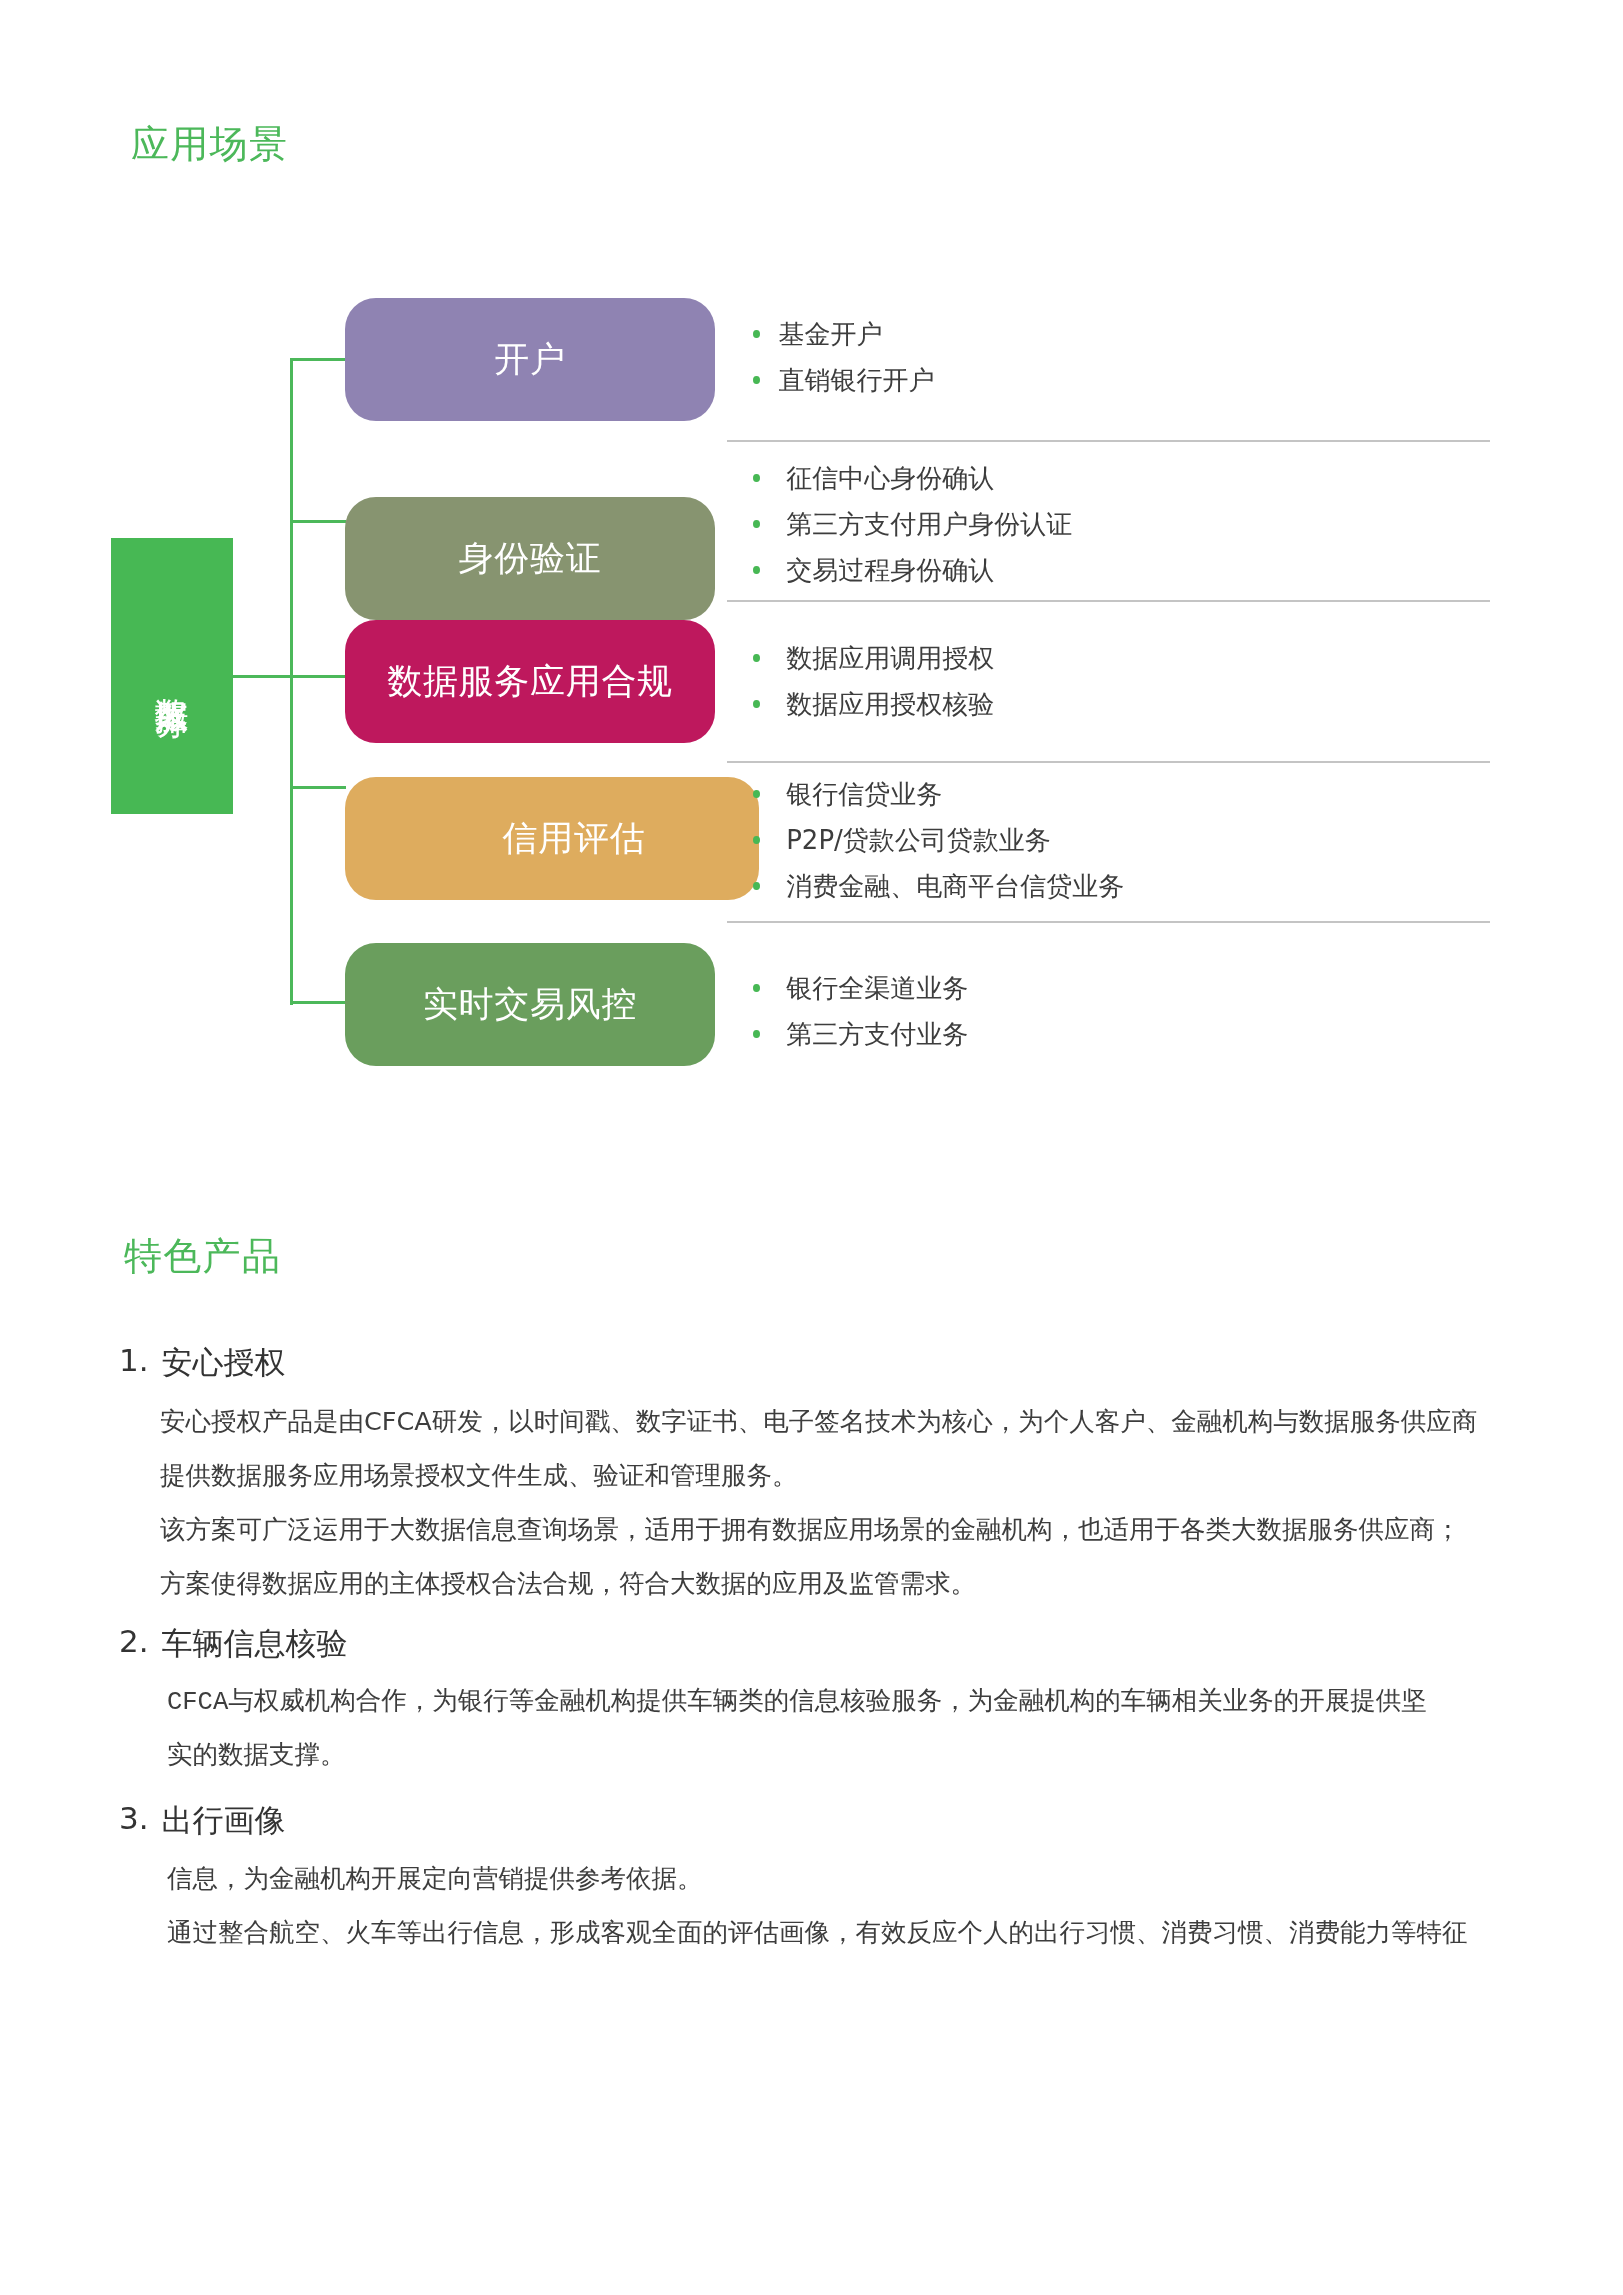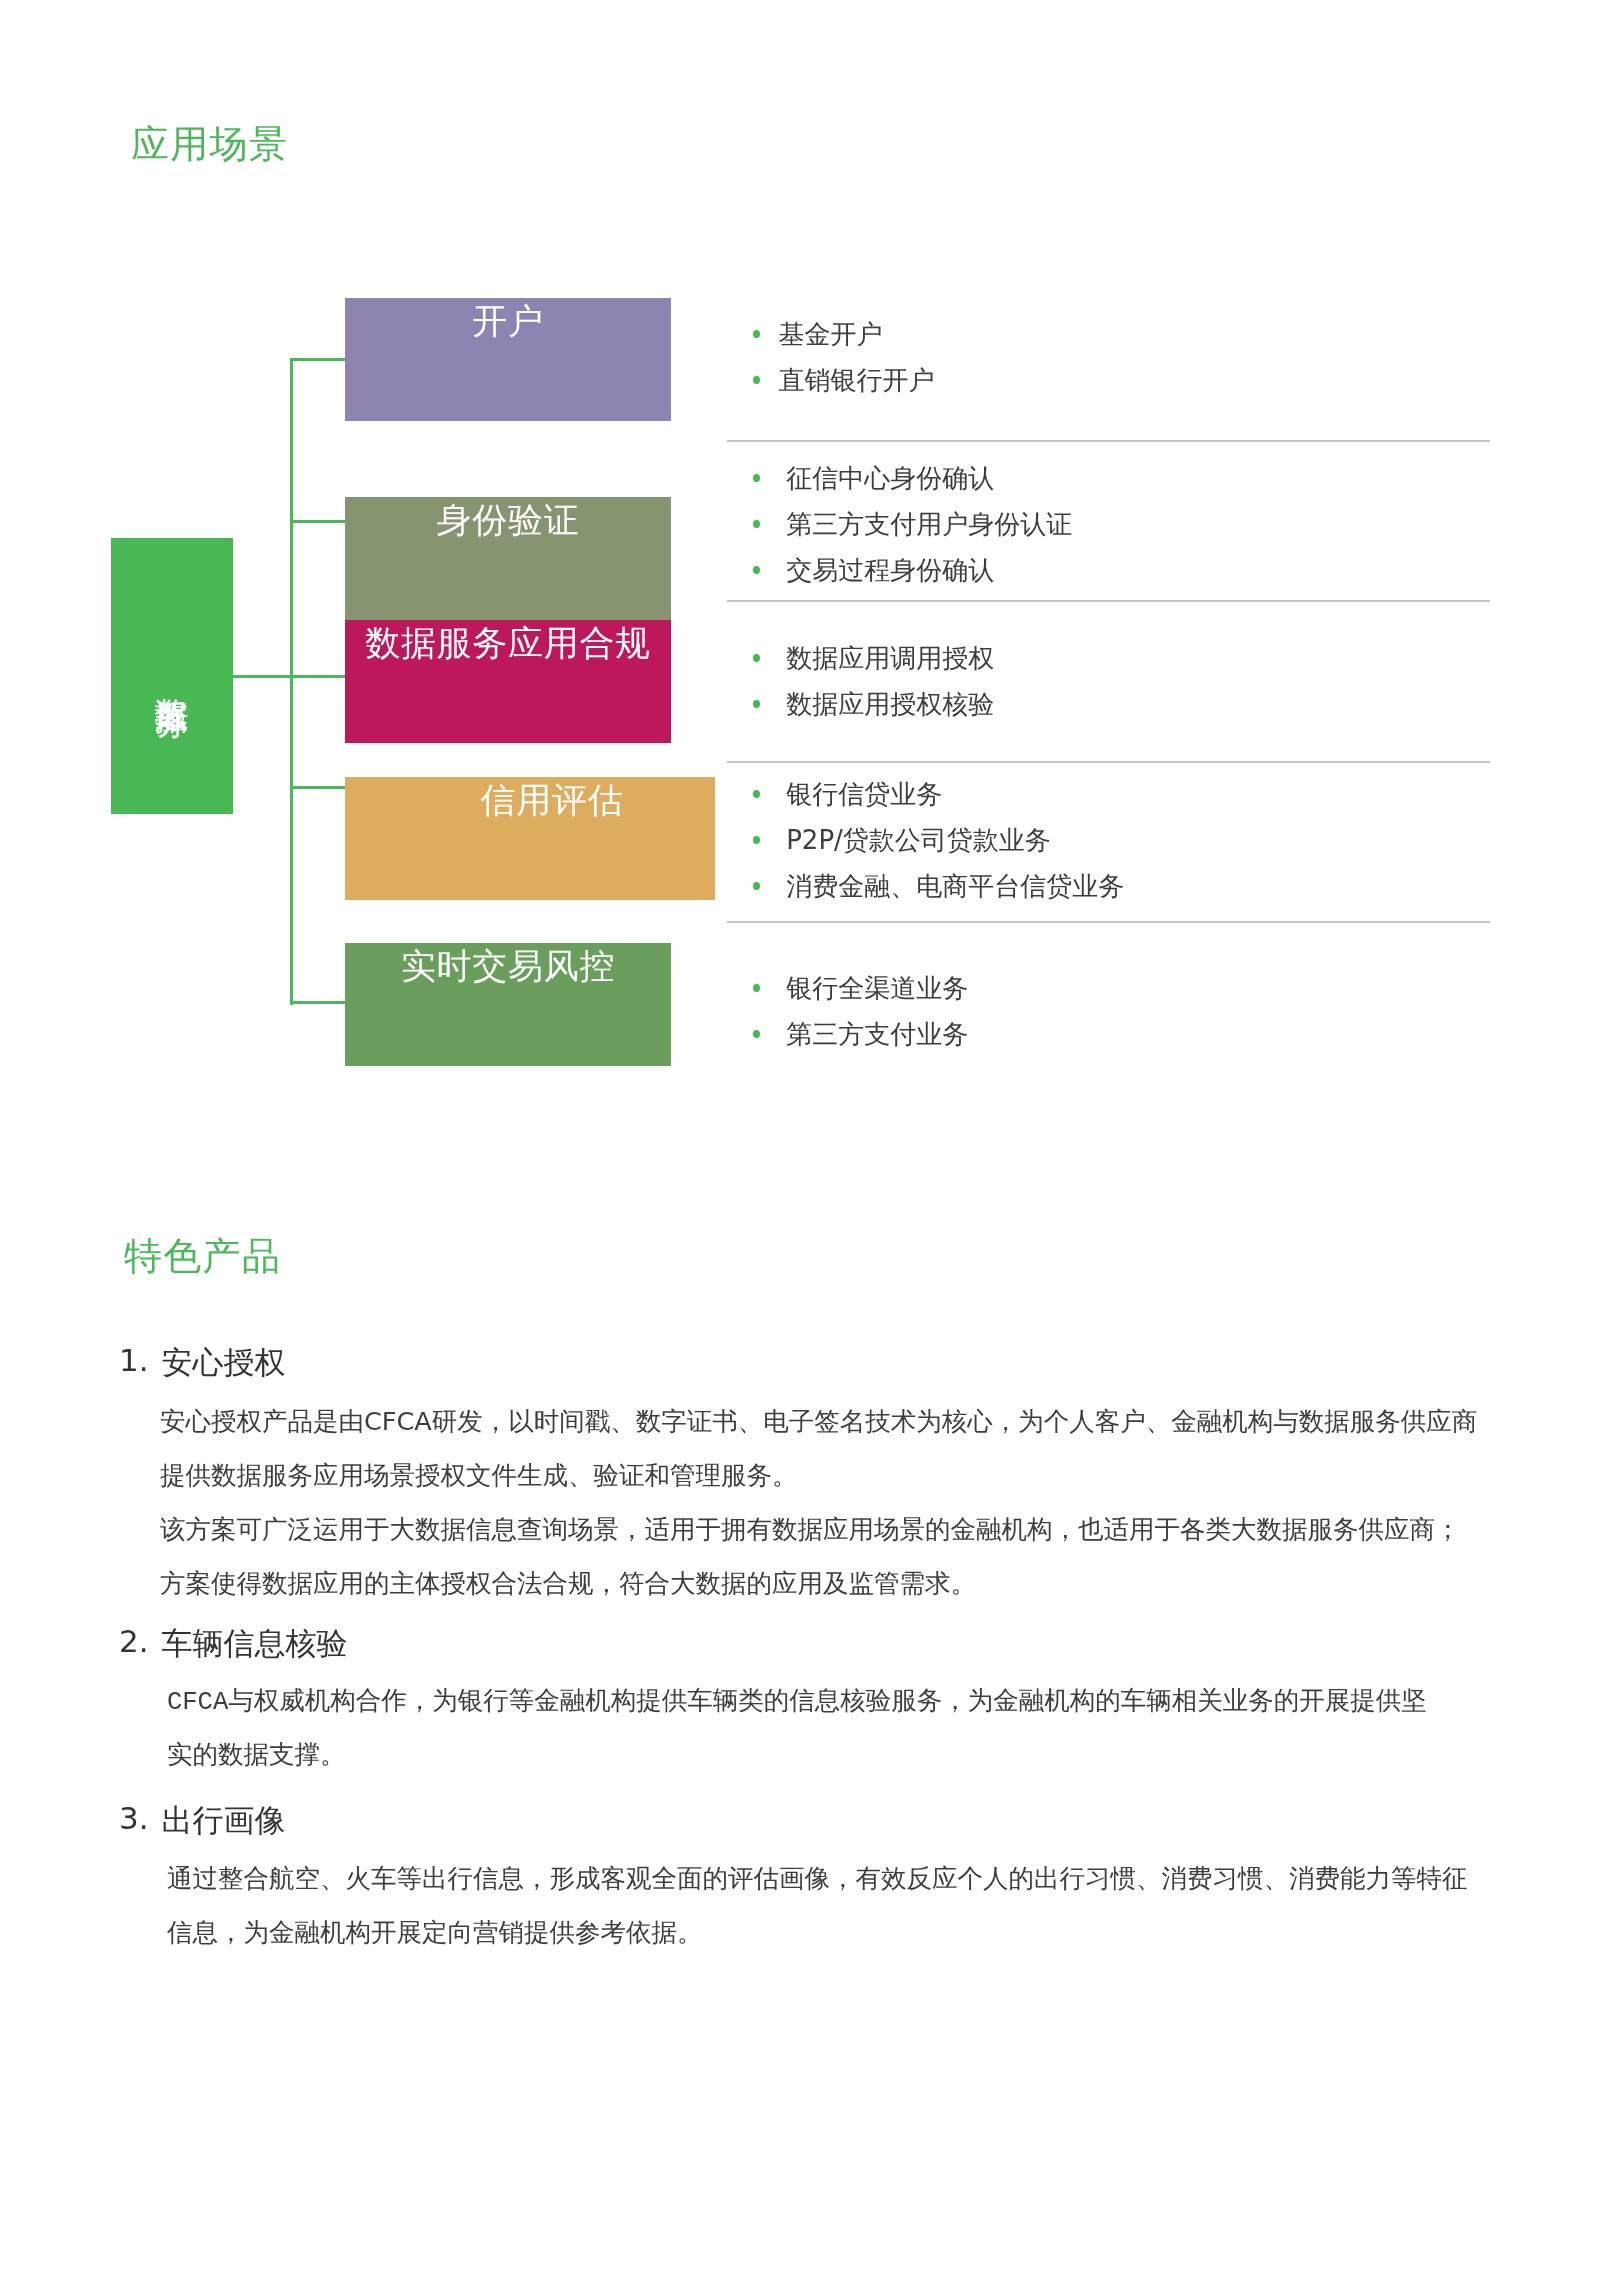--- a/index.html
+++ b/index.html
@@ -3,21 +3,21 @@
 <meta charset="utf-8">
 <style>
   html, body { margin:0; padding:0; background:#ffffff; }
   body { width:1623px; height:2295px; position:relative; overflow:hidden;
          font-family:"DejaVu Sans", "Liberation Sans", sans-serif; color:#3d3d3d; }
   .section-title { position:absolute; left:124px; font-size:38px; color:#4cb85a; letter-spacing:1.3px; font-weight:500; }
   .root-box { position:absolute; left:111px; top:538px; width:122px; height:276px; background:#47b854;
               display:flex; align-items:center; justify-content:center; }
   .root-label { color:#fff; font-size:34px; writing-mode:vertical-rl; text-orientation:upright; letter-spacing:2.6px; line-height:1; }
   .line { position:absolute; background:#4cb85a; }
-  .cat-box { position:absolute; left:345px; width:326px; height:123px; display:flex; justify-content:center; }
+  .cat-box { position:absolute; left:345px; width:370px; height:123px; display:flex; align-items:center; justify-content:center;border-radius:31px; }
   .cat-label { color:#fff; font-size:35px; letter-spacing:0.7px; }
   .sep { position:absolute; left:727px; width:763px; height:2px; background:#c4c4c4; }
   .bullets { position:absolute; left:753px; margin:0; padding:0; list-style:none;text-align:right; }
   .bullets li { display:flex; align-items:center; height:46px; font-size:26px; color:#3d3d3d; }
   .dot { width:7.2px; height:8.5px; border-radius:50%; background:#47b854; margin-right:18.3px; flex:none; }
   .bullets.wide .dot { margin-right:26px; }
   .feature-head { position:absolute; left:119px; font-size:31px; color:#333; display:flex; gap:13px; }
   .feature-body { position:absolute; width:1361px; font-size:25.5px; line-height:54px; color:#3d3d3d; }
   .feature-body p { margin:0; }
 </style>
@@ -144,16 +144,16 @@
 <div class="feature-body" style="left:167px; top:1676px;font-family:Liberation Mono, monospace;">
   <p>CFCA与权威机构合作，为银行等金融机构提供车辆类的信息核验服务，为金融机构的车辆相关业务的开展提供坚</p>
   <p>实的数据支撑。</p>
 </div>
 
 <div class="feature-head" style="top:1800px;">
   <span>3.</span>
   <span>出行画像</span>
 </div>
 <div class="feature-body" style="left:167px; top:1851px;">
+  <p>信息，为金融机构开展定向营销提供参考依据。</p>
   <p>通过整合航空、火车等出行信息，形成客观全面的评估画像，有效反应个人的出行习惯、消费习惯、消费能力等特征</p>
-  <p>信息，为金融机构开展定向营销提供参考依据。</p>
 </div>
 
 
 </body></html>

